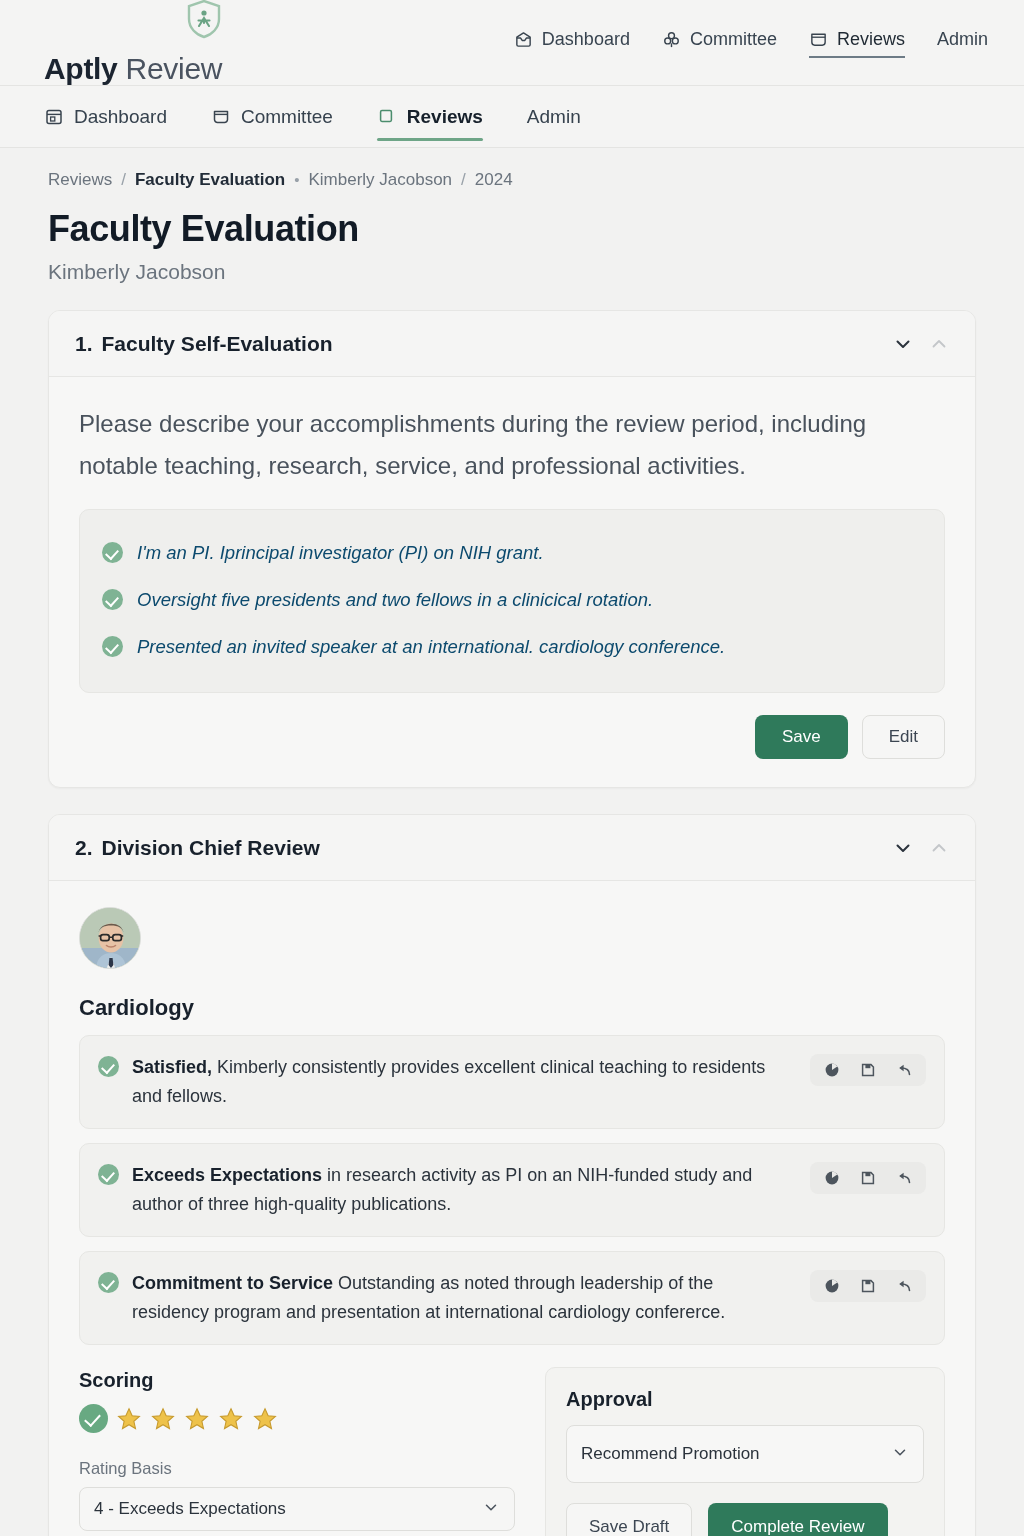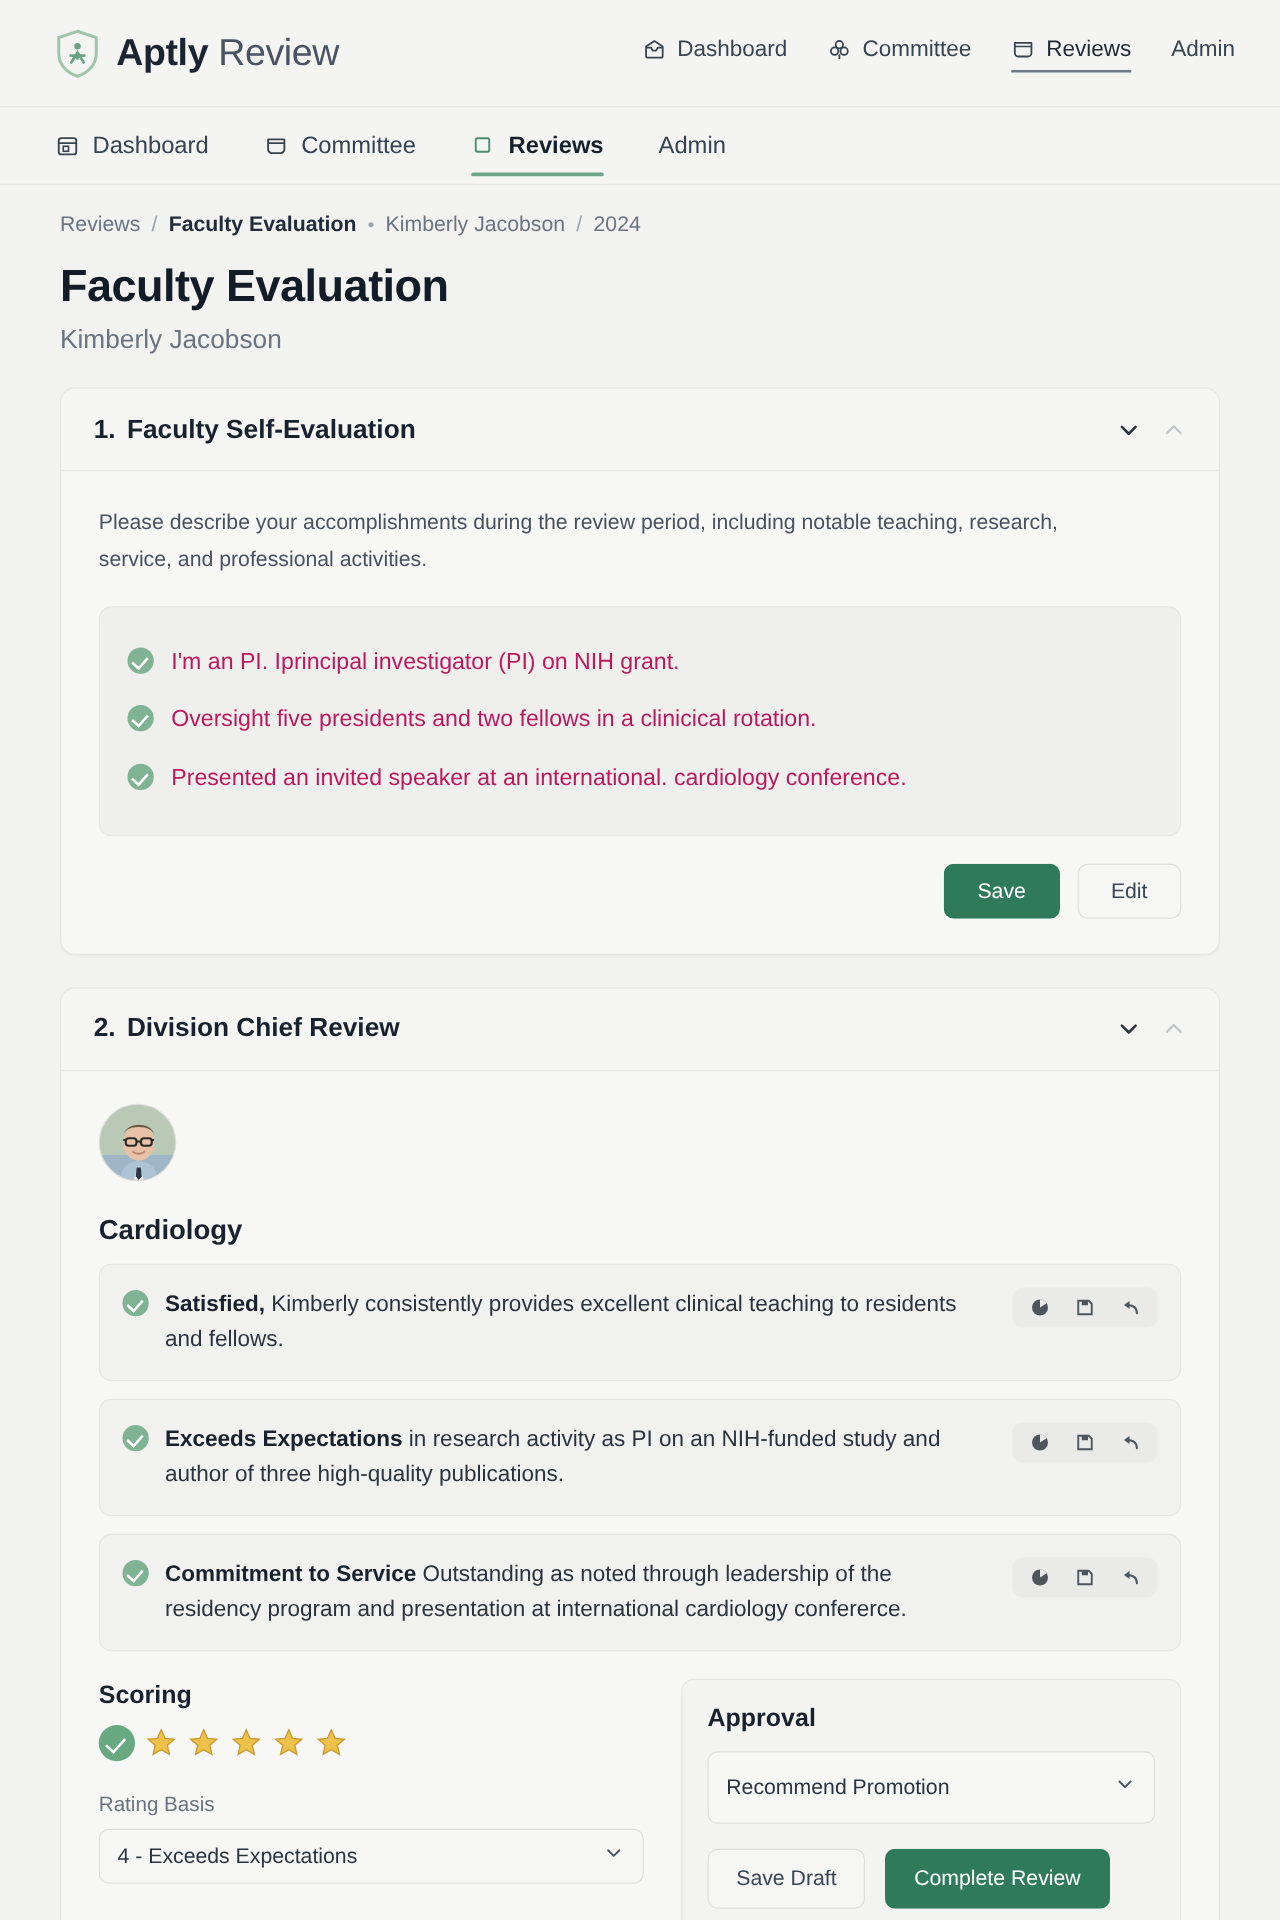--- a/index.html
+++ b/index.html
@@ -15,21 +15,21 @@
 
   
   .brandbar {
     height: 86px;
     display: flex;
     align-items: center;
     padding: 0 36px 0 44px;
     background: #f4f4f3;
     border-bottom: 1px solid #e4e4e2;
   }
-  .brand { display: flex; align-items: center; gap: 13px; }
+  .brand { display: flex; align-items: flex-end; gap: 13px; flex-direction: column; }
   .brand-logo { width: 36px; height: 40px; flex: 0 0 36px; }
   .brand-name { font-size: 30px; letter-spacing: -0.3px; white-space: nowrap; }
   .brand-name .b1 { font-weight: 700; color: #1b2430; }
   .brand-name .b2 { font-weight: 400; color: #4a5360; }
 
   .topnav { margin-left: auto; display: flex; align-items: center; gap: 32px; }
   .topnav-item {
     display: flex; align-items: center; gap: 9px;
     font-size: 18px; color: #384450; position: relative;
     padding-bottom: 6px; cursor: pointer;
@@ -87,32 +87,32 @@
     height: 66px; display: flex; align-items: center;
     padding: 0 26px; border-bottom: 1px solid #e6e6e4;
     background: #f5f5f4;
   }
   .card-head h2 { font-size: 21px; font-weight: 700; color: #18212c; display: flex; gap: 9px; }
   .card-head h2 .num { font-weight: 700; }
   .head-tools { margin-left: auto; display: flex; align-items: center; gap: 16px; }
   .chev { width: 20px; height: 20px; cursor: pointer; display: block; }
   .card-body { padding: 26px 30px 28px 30px; }
 
-  .prompt { font-size: 17px; line-height: 1.75; color: #49525c; max-width: 790px; }
+  .prompt { font-size: 24px; line-height: 1.75; color: #49525c; max-width: 790px; }
 
   .bullets {
     margin-top: 22px;
     background: #efefed;
     border: 1px solid #e6e6e3;
     border-radius: 10px;
     padding: 20px 22px 22px 22px;
   }
   .bullet { display: flex; align-items: flex-start; gap: 14px; padding: 10px 0; }
   .bullet .chk { margin-top: 2px; }
-  .bullet span.txt { font-size: 18.5px; color: #be185d; line-height: 1.45; }
+  .bullet span.txt { font-size: 18.5px; color: #0c4a6e; line-height: 1.45; font-style: italic; }
 
   .chk { width: 21px; height: 21px; flex: 0 0 21px; border-radius: 50%; background: #7fb394; position: relative; }
   .chk::after {
     content: ""; position: absolute; left: 6px; top: 5px;
     width: 6px; height: 10px; border: solid #fff; border-width: 0 2px 2px 0;
     transform: rotate(42deg);
   }
 
   .btn-row { display: flex; justify-content: flex-end; gap: 14px; margin-top: 22px; }
   .btn {

